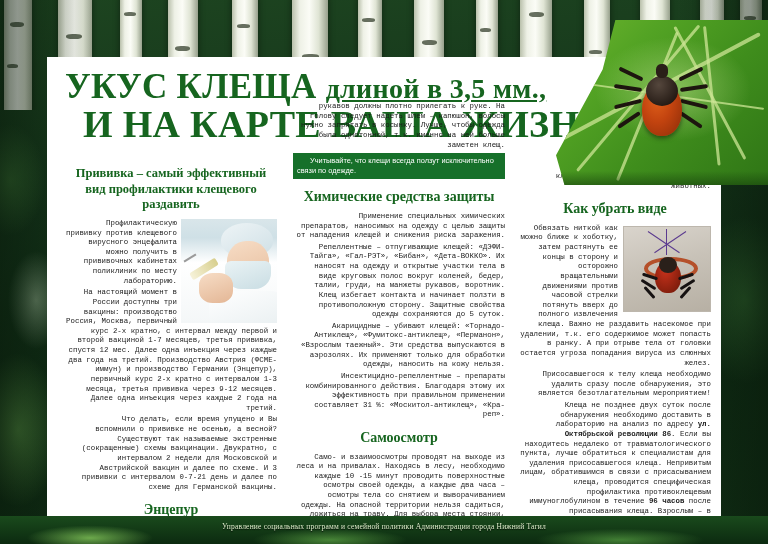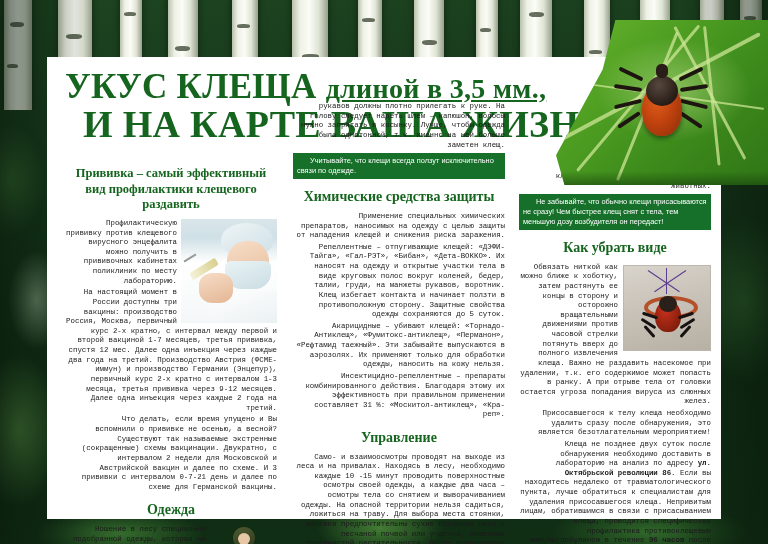--- a/index.html
+++ b/index.html
@@ -237,21 +237,21 @@
           <i class="mask"></i>
           <i class="shoulder"></i>
         <i class="hand"></i>
           <i class="syringe"></i>
           <i class="needle"></i>
       </div>
       <p class="body">Профилактическую прививку против клещевого вирусного энцефалита можно получить в прививочных кабинетах поликлиник по месту лабораторию.</p>
       <p class="body">На настоящий момент в России доступны три вакцины: производство Россия, Москва, первичный курс 2-х кратно, с интервал между первой и второй вакциной 1-7 месяцев, третья прививка, спустя 12 мес. Далее одна инъекция через каждые два года на третий. Производство Австрия (ФСМЕ-иммун) и производство Германии (Энцепур), первичный курс 2-х кратно с интервалом 1-3 месяца, третья прививка через 9-12 месяцев. Далее одна инъекция через каждые 2 года на третий.</p>
       <p class="body">Что делать, если время упущено и Вы вспомнили о прививке не осенью, а весной? Существуют так называемые экстренные (сокращенные) схемы вакцинации. Двукратно, с интервалом 2 недели для Московской и Австрийской вакцин и далее по схеме. И 3 прививки с интервалом 0-7-21 день и далее по схеме для Германской вакцины.</p>
 
-      <h2 class="sec big">Одежда</h2>
+      <h2 class="sec big">Энцепур</h2>
       <div class="suit">
         <i class="head"></i>
           <i class="face"></i>
           <i class="torso"></i>
           <i class="armL"></i>
           <i class="armR"></i>
 
       </div>
       <p class="body">Ношение в лесу специально подобранной одежды, которая не должна допускать заползания клещей.</p>
       <div class="trousers">
@@ -262,30 +262,29 @@
       <p class="body">Брюки следует заправлять в сапоги. Гольфы и носки должны иметь плотную резинку. Верхняя часть одежды: рубашка или куртка заправляется в брюки, манжеты</p>
     </div>
 
     <div class="col colM">
       <p class="body noind">рукавов должны плотно прилегать к руке. На голову следует надеть шлем – капюшон, волосы нужно запрятать в косынку. Лучше, чтобы одежда была однотонной, т.к. именно на ней больше заметен клещ.</p>
       <div class="hl">Учитывайте, что клещи всегда ползут исключительно связи по одежде.</div>
 
       <h2 class="sec big">Химические средства защиты</h2>
       <p class="body">Применение специальных химических препаратов, наносимых на одежду с целью защиты от нападения клещей и снижения риска заражения.</p>
       <p class="body">Репеллентные – отпугивающие клещей: «ДЭФИ-Тайга», «Гал-РЭТ», «Бибан», «Дета-ВОККО». Их наносят на одежду и открытые участки тела в виде круговых полос вокруг коленей, бедер, талии, груди, на манжеты рукавов, воротник. Клещ избегает контакта и начинает ползти в противоположную сторону. Защитные свойства одежды сохраняются до 5 суток.</p>
-      <p class="body">Акарицидные – убивают клещей: «Торнадо-Антиклещ», «Фумитокс-антиклещ», «Перманон», «Рефтамид таежный». Эти забывайте выпускаются в аэрозолях. Их применяют только для обработки одежды, наносить на кожу нельзя.</p>
+      <p class="body">Акарицидные – убивают клещей: «Торнадо-Антиклещ», «Фумитокс-антиклещ», «Перманон», «Взрослым таежный». Эти средства выпускаются в аэрозолях. Их применяют только для обработки одежды, наносить на кожу нельзя.</p>
       <p class="body">Инсектицидно-репеллентные – препараты комбинированного действия. Благодаря этому их эффективность при правильном применении составляет 31 %: «Москитол-антиклещ», «Кра-реп».</p>
 
-      <h2 class="sec big">Управление</h2>
+      <h2 class="sec big">Самоосмотр</h2>
       <p class="body">Само- и взаимоосмотры проводят на выходе из леса и на привалах. Находясь в лесу, необходимо каждые 10 -15 минут проводить поверхностные осмотры своей одежды, а каждые два часа – осмотры тела со снятием и выворачиванием одежды. На опасной территории нельзя садиться, ложиться на траву. Для выбора места стоянки, ночевки предпочтительны сухие сосновые леса с песчаной почвой или участки, лишенные травянистой растительности. После возвращения из леса надо провести полный осмотр тела, одежды. Не нужно заносить в помещение цветы, ветки, верхнюю одежду и другие предметы, на которых могут оказаться</p>
     </div>
 
     <div class="col colR">
       <p class="body noind">клещи необходимо осмотреть домашних животных.</p>
-      <div class="hl">Не забывайте, что обычно клещи присасываются не сразу! Чем быстрее клещ снят с тела, тем меньшую дозу возбудителя он передаст!</div>
 
       <h2 class="sec big">Как убрать виде</h2>
       <div class="removal">
         <i class="thread"></i>
           <i class="thr2"></i>
           <i class="thr3"></i>
         <i class="loop"></i>
           <i class="rtick"></i>
           <i class="rsh"></i>
         <i class="rleg" style="left:18px;top:48px;width:16px;height:3px;transform:rotate(18deg);"></i>
@@ -315,14 +314,17 @@
     <i class="leg" style="left:122px;top:52px;width:26px;height:4px;transform:rotate(-26deg);"></i>
     <i class="leg" style="left:124px;top:66px;width:28px;height:4px;transform:rotate(-8deg);"></i>
     <i class="leg" style="left:124px;top:82px;width:28px;height:4px;transform:rotate(14deg);"></i>
     <i class="leg" style="left:122px;top:98px;width:26px;height:4px;transform:rotate(34deg);"></i>
     <i class="tickbody"></i>
       <i class="tickshield"></i>
       <i class="tickhead"></i>
     <i class="leafedge"></i>
   </div>
 
+  <div class="footerbar">
+    <div class="footertext">Управление социальных программ и семейной политики Администрации города Нижний Тагил</div>
+  </div>
 
 </div>
 
 </body></html>

